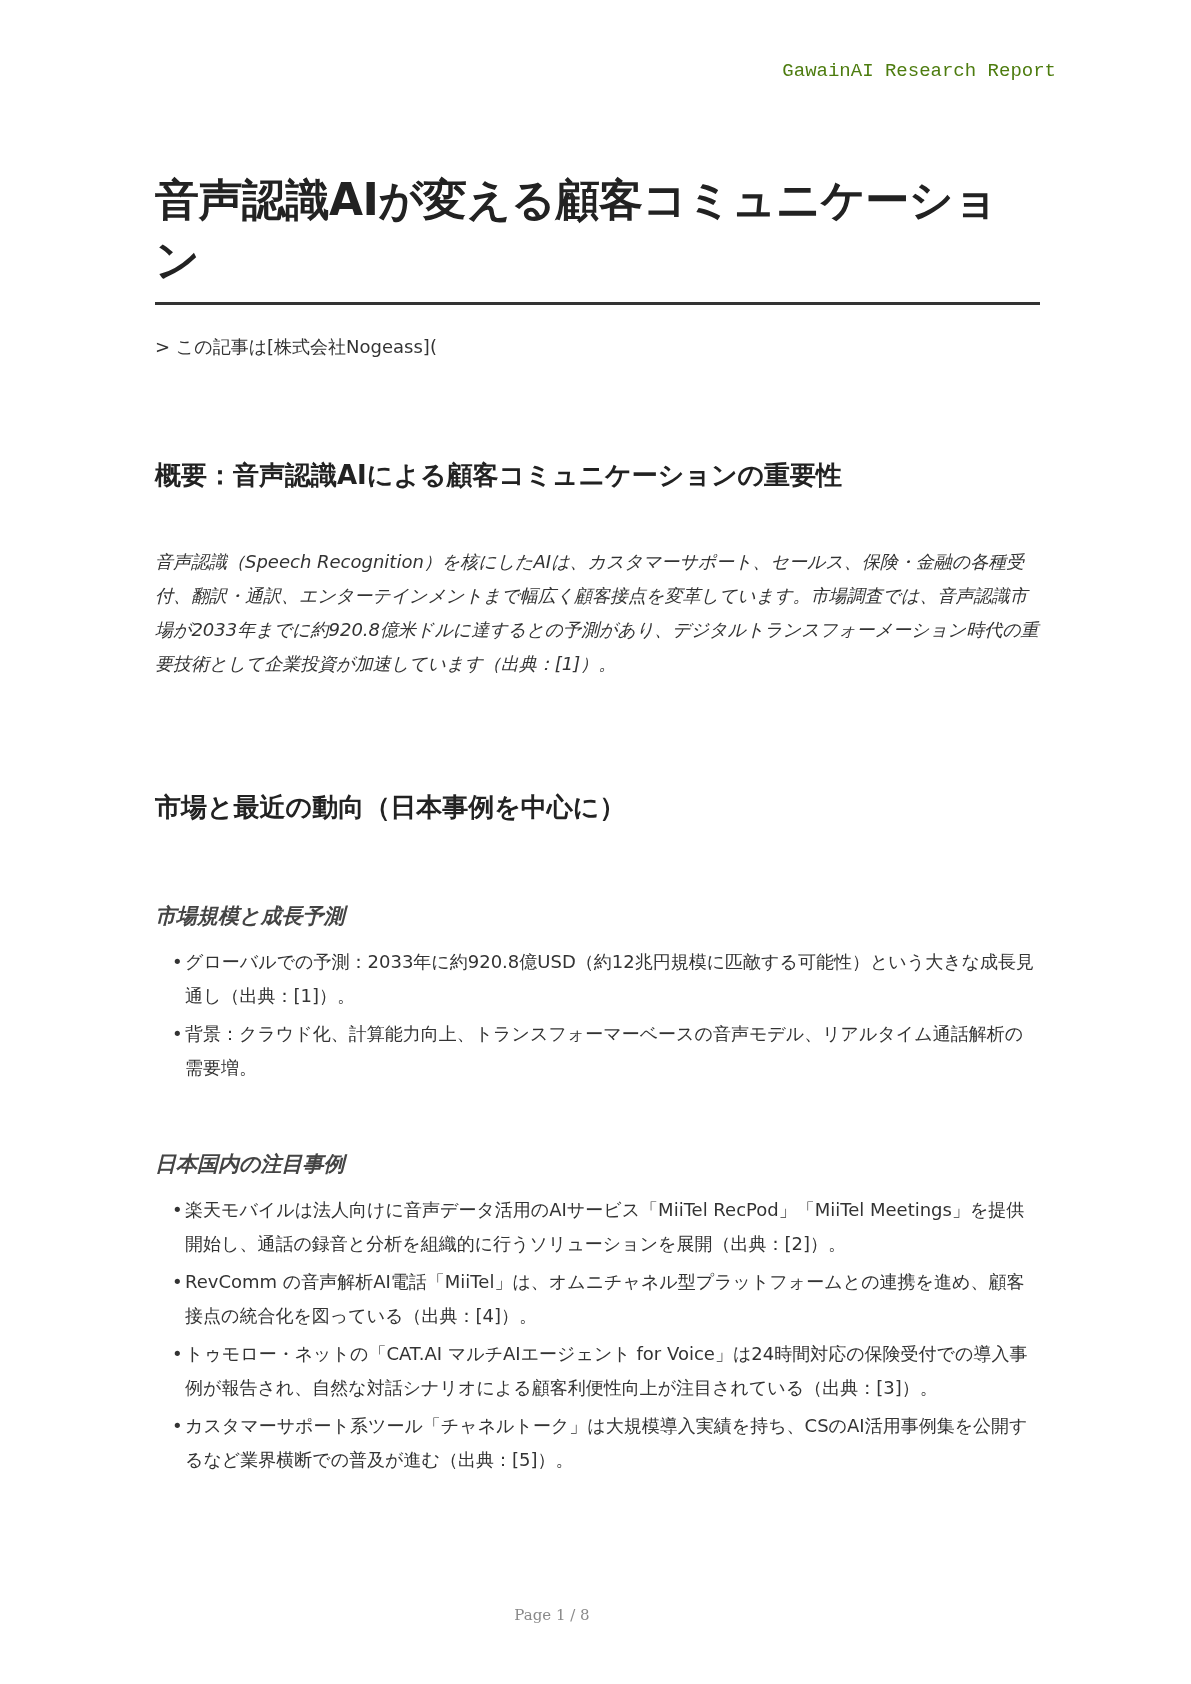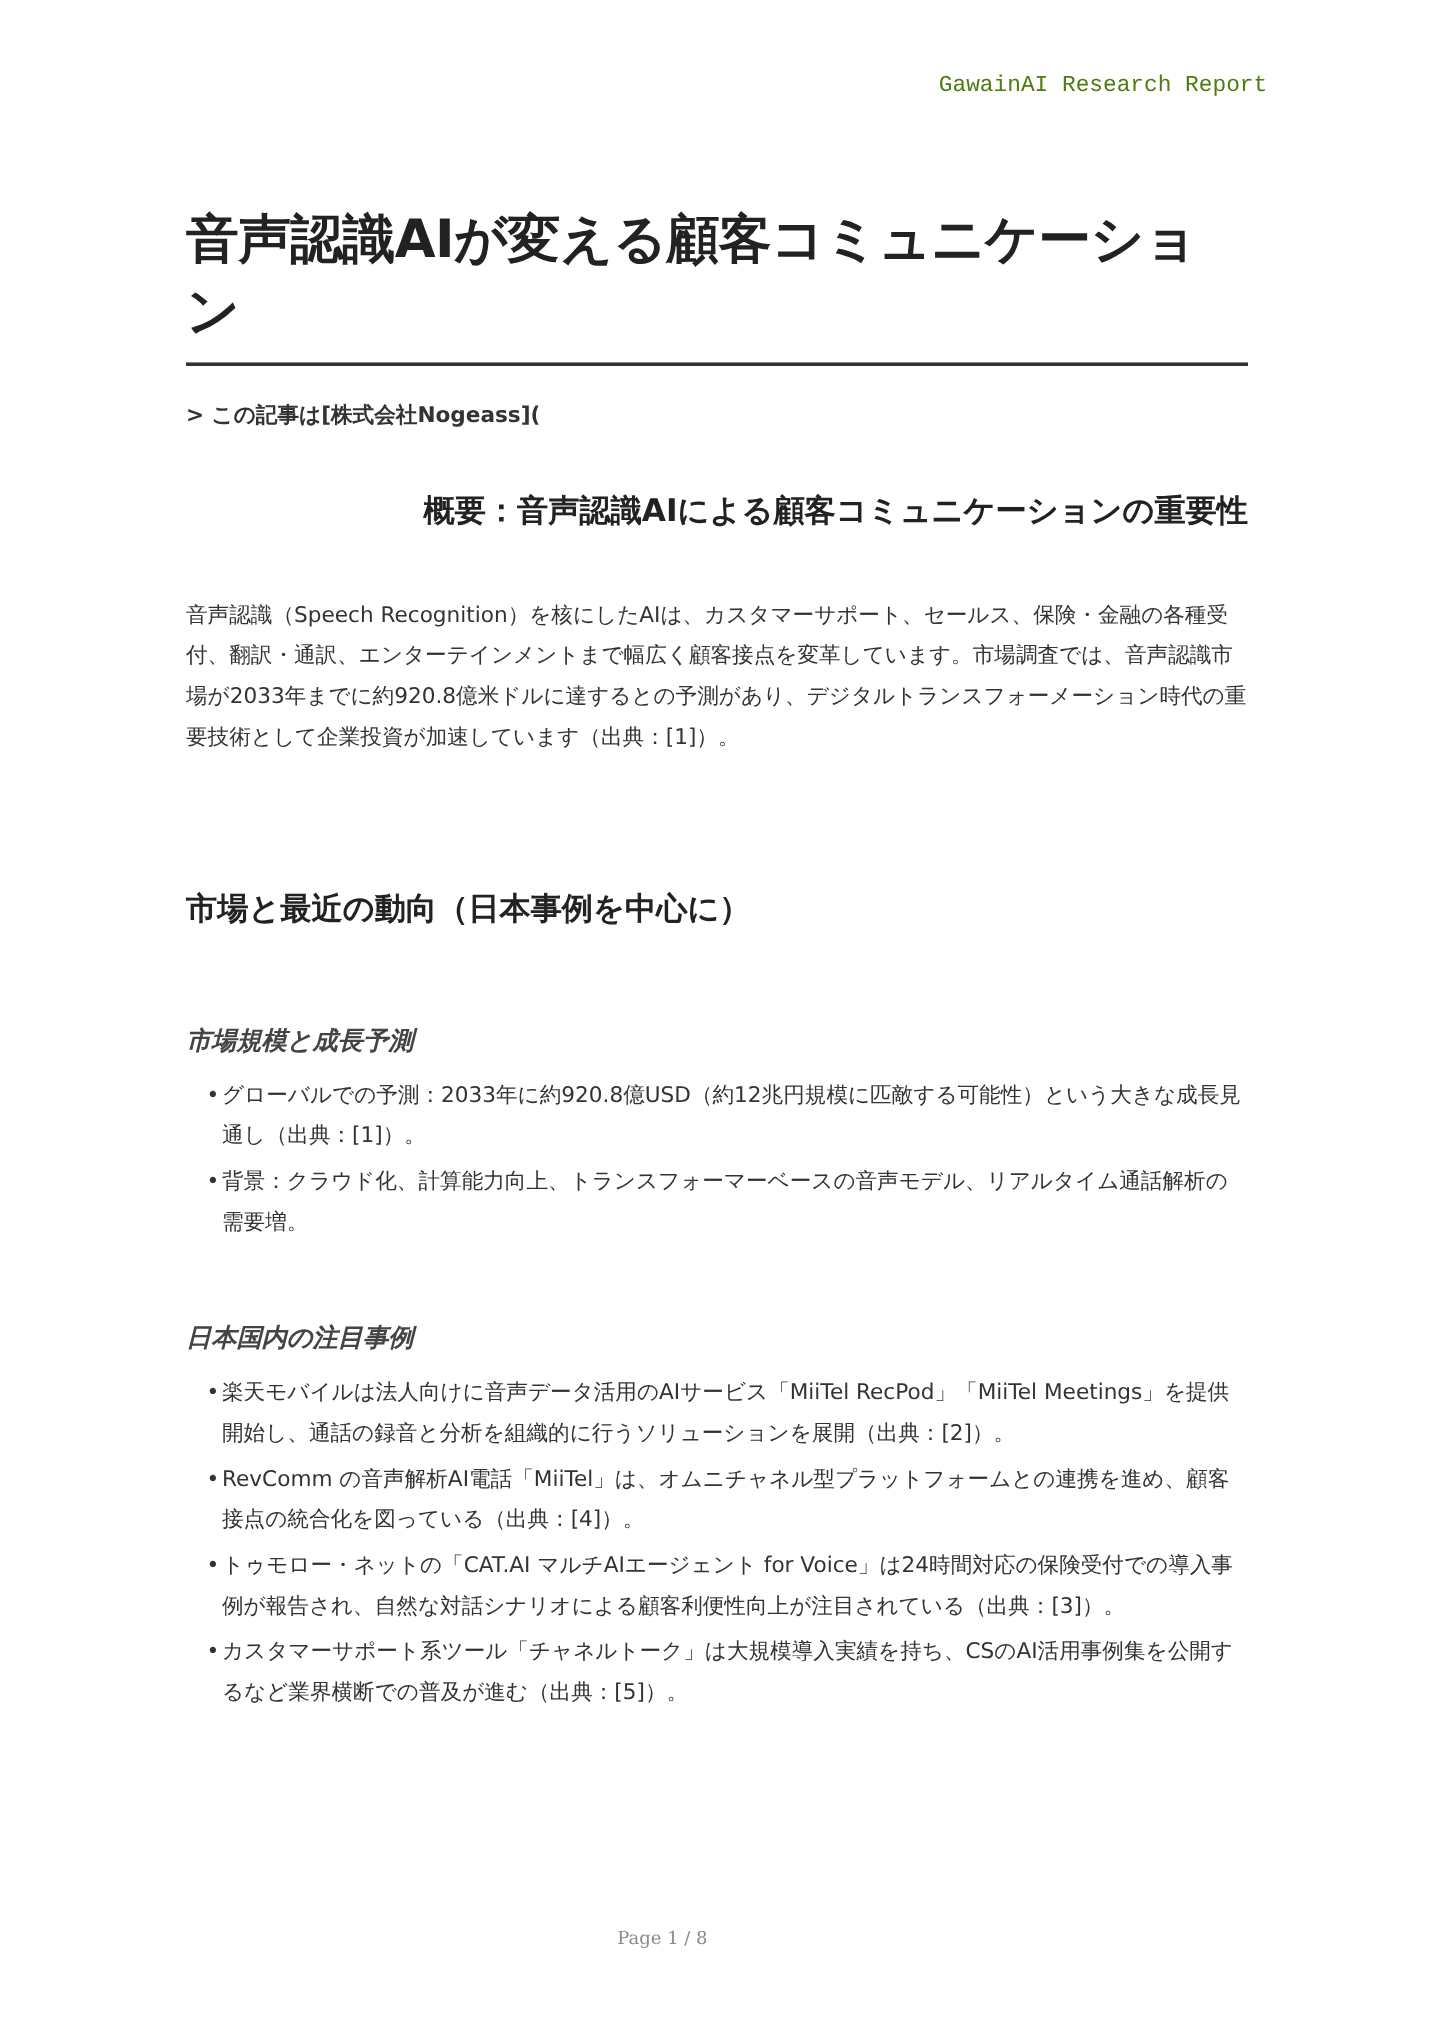--- a/index.html
+++ b/index.html
@@ -41,21 +41,20 @@
       margin-top: 12px;
       height: 3px;
       background: #333333;
       width: 885px;
     }
     .blockquote-line {
       margin-top: 28px;
       font-size: 18px;
       line-height: 28px;
       color: #333333;
-      font-weight: bold;
     }
     h2.section-heading {
       margin: 0;
       font-size: 26px;
       font-weight: bold;
       color: #222222;
       line-height: 36px;
     }
     h3.sub-heading {
       margin: 0;
@@ -105,22 +104,22 @@
 
 <div class="running-header">GawainAI Research Report</div>
 
 <div class="content">
 
   <h1 class="doc-title">音声認識AIが変える顧客コミュニケーション</h1>
   <div class="title-rule"></div>
 
   <div class="blockquote-line">&gt; この記事は[株式会社Nogeass](</div>
 
-  <h2 class="section-heading" style="margin-top:47px;text-align:right;">概要：音声認識AIによる顧客コミュニケーションの重要性</h2>
-  <p class="body-para" style="margin-top:52px;">音声認識（Speech Recognition）を核にしたAIは、カスタマーサポート、セールス、保険・金融の各種受付、翻訳・通訳、エンターテインメントまで幅広く顧客接点を変革しています。市場調査では、音声認識市場が2033年までに約920.8億米ドルに達するとの予測があり、デジタルトランスフォーメーション時代の重要技術として企業投資が加速しています（出典：[1]）。</p>
+  <h2 class="section-heading" style="margin-top:96px;">概要：音声認識AIによる顧客コミュニケーションの重要性</h2>
+  <p class="body-para" style="margin-top:52px;font-style:italic;">音声認識（Speech Recognition）を核にしたAIは、カスタマーサポート、セールス、保険・金融の各種受付、翻訳・通訳、エンターテインメントまで幅広く顧客接点を変革しています。市場調査では、音声認識市場が2033年までに約920.8億米ドルに達するとの予測があり、デジタルトランスフォーメーション時代の重要技術として企業投資が加速しています（出典：[1]）。</p>
 
   <h2 class="section-heading" style="margin-top:108px;">市場と最近の動向（日本事例を中心に）</h2>
 
   <h3 class="sub-heading" style="margin-top:76px;">市場規模と成長予測</h3>
   <ul class="bullets" style="margin-top:14px;">
     <li>
       <span class="bullet">•</span>
       <span>グローバルでの予測：2033年に約920.8億USD（約12兆円規模に匹敵する可能性）という大きな成長見通し（出典：[1]）。</span>
     </li>
     <li>

